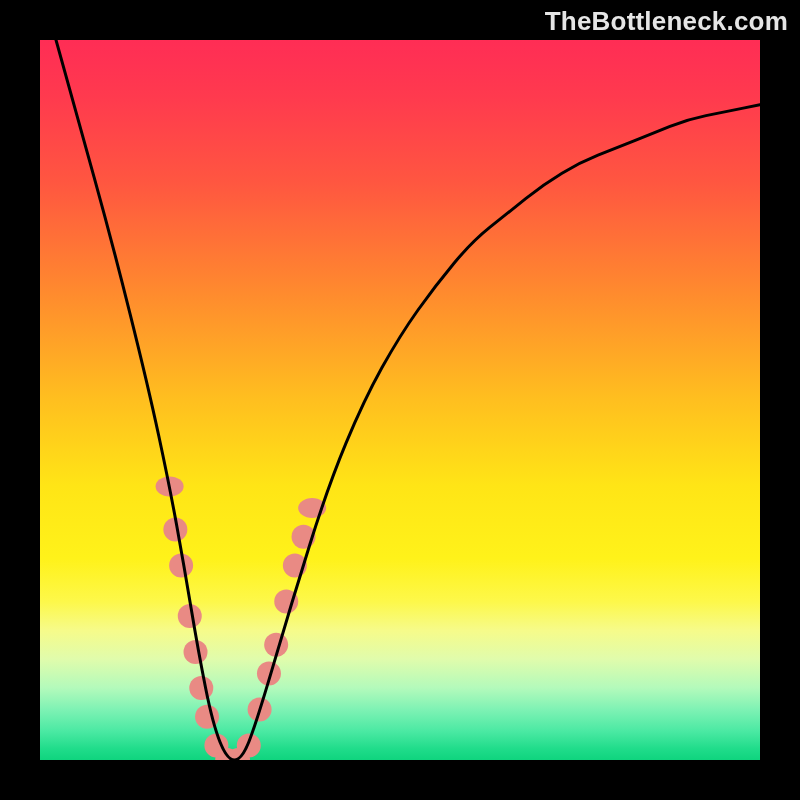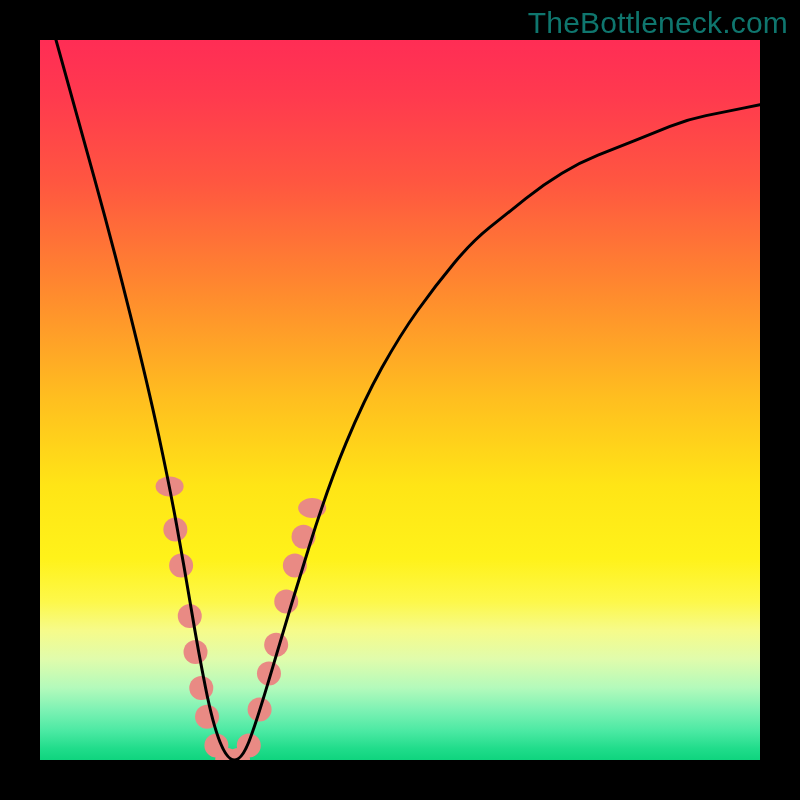--- a/index.html
+++ b/index.html
@@ -24,23 +24,23 @@
   }
   svg.curve {
     position: absolute;
     left: 0; top: 0; width: 100%; height: 100%;
   }
   .watermark {
     position: absolute;
     top: 6px;
     right: 12px;
     font-family: Arial, Helvetica, sans-serif;
-    font-size: 30px;
-    font-weight: 400;
-    color: #0f766e;
+    font-size: 26px;
+    font-weight: 700;
+    color: #e5e5e5;
     letter-spacing: 0.2px;
   }
 </style>
 </head>
 <body>
 
 <div class="frame">
   <div class="watermark">TheBottleneck.com</div>
   <div class="plot">
     <svg class="gradient" viewBox="0 0 720 720" preserveAspectRatio="none">

